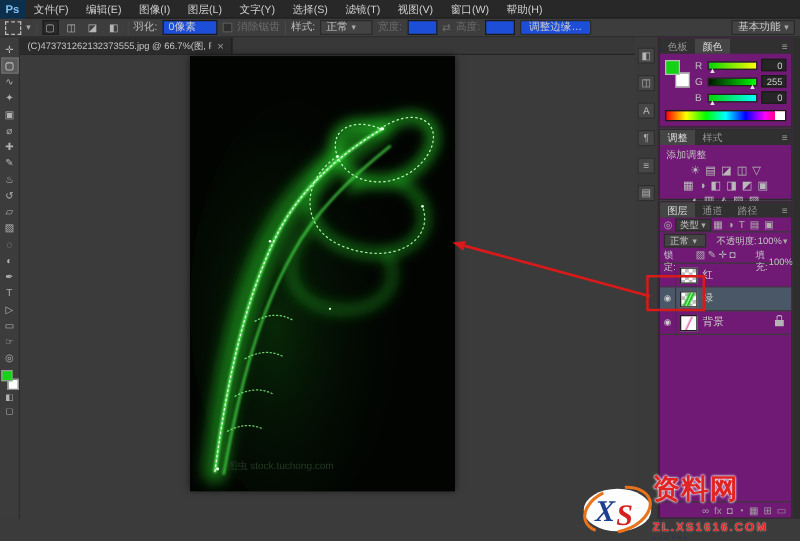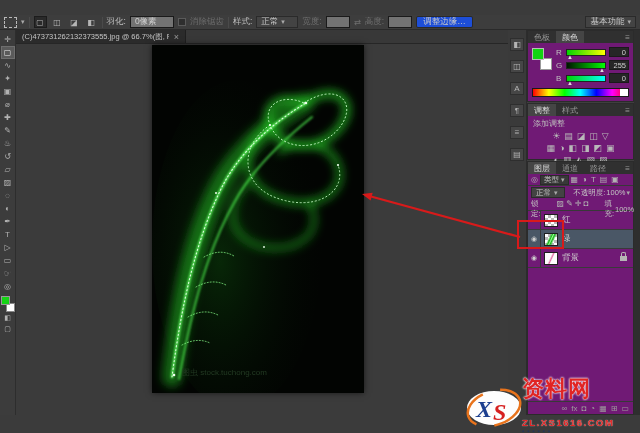--- a/index.html
+++ b/index.html
@@ -20,21 +20,21 @@
                 border-bottom:1px solid #2a2a2a; display:flex; align-items:center; gap:4px;
                 padding:0 4px; font-size:8.5px; }
   .tool-thumb { width:13px; height:11px; border:1px dashed #b9b9b9; }
   .caret { font-size:7px; color:#aaa; }
   .vsep { width:1px; height:11px; background:#2c2c2c; border-right:1px solid #4a4a4a; }
   .mode-btn { width:13px; height:12px; display:flex; align-items:center; justify-content:center;
               color:#b5b5b5; font-size:8px; }
   .mode-btn.active { background:#2a2a2a; border:1px solid #1c1c1c; }
   .opt-label { color:#bdbdbd; white-space:nowrap; }
   .opt-label.dim, .dim { color:#6e6e6e; }
-  .well { background:#737373; border:1px solid #1a1a1a; height:12px; display:flex;
+  .well { background:#1d4ed8; border:1px solid #1a1a1a; height:12px; display:flex;
           align-items:center; padding:0 4px; color:#cfcfcf; }
   .cb { width:8px; height:8px; border:1px solid #5a5a5a; background:#2e2e2e; display:inline-block; }
   .btn { background:#1d4ed8; border:1px solid #2a2a2a; border-radius:2px; height:12px;
          display:flex; align-items:center; padding:0 6px; color:#c9c9c9; }
   .spacer { flex:1; }
   .dropdown { background:#434343; border:1px solid #2a2a2a; height:12px; display:flex;
               align-items:center; gap:3px; padding:0 4px; color:#c9c9c9; }
 
   
   #main { position:absolute; left:0; top:30px; width:640px; bottom:18px; }
@@ -152,30 +152,45 @@
                  align-items:center; padding:0 4px; color:#c7c7c7; }
   #status-doc { color:#bdbdbd; }
   #status-flyout { color:#a8a8a8; font-size:8px; }
 
   
   #annotation-overlay { position:absolute; inset:0; width:640px; height:433px; pointer-events:none; z-index:30; }
   #site-watermark { position:absolute; right:0; bottom:0; width:176px; height:52px; z-index:40;
                     display:flex; align-items:center; }
   #wm-textcol { display:flex; flex-direction:column; line-height:1; margin-left:-8px; }
   #wm-name { color:#e02424; font-size:22px; font-weight:bold; letter-spacing:1px;
-             text-shadow:0 0 2px #fff,0 0 2px #fff;font-family:Liberation Mono, monospace; }
+             text-shadow:0 0 2px #fff,0 0 2px #fff; }
   #wm-url { color:#e02424; font-size:9.5px; font-weight:bold; letter-spacing:1.5px; margin-top:16px;
             text-shadow:0 0 1px #fff; }
   #wm-row { margin-top:1px; color:#22345c; font-size:6px; letter-spacing:3px; }
 </style>
 </head>
 <body>
 
 <div id="app">
 
+  <div id="menubar">
+    <div id="ps-logo">Ps</div>
+    <div id="menu-items" style="display: flex;">
+        <span class="menu-item">文件(F)</span>
+        <span class="menu-item">编辑(E)</span>
+        <span class="menu-item">图像(I)</span>
+        <span class="menu-item">图层(L)</span>
+        <span class="menu-item">文字(Y)</span>
+        <span class="menu-item">选择(S)</span>
+        <span class="menu-item">滤镜(T)</span>
+        <span class="menu-item">视图(V)</span>
+        <span class="menu-item">窗口(W)</span>
+        <span class="menu-item">帮助(H)</span>
+      </div>
+  </div>
 
   <div id="optionsbar">
     <span class="tool-thumb"></span>
     <span class="caret">▾</span>
     <span class="vsep"></span>
     <span class="mode-btn active">▢</span>
     <span class="mode-btn">◫</span>
     <span class="mode-btn">◪</span>
     <span class="mode-btn">◧</span>
     <span class="vsep"></span>

